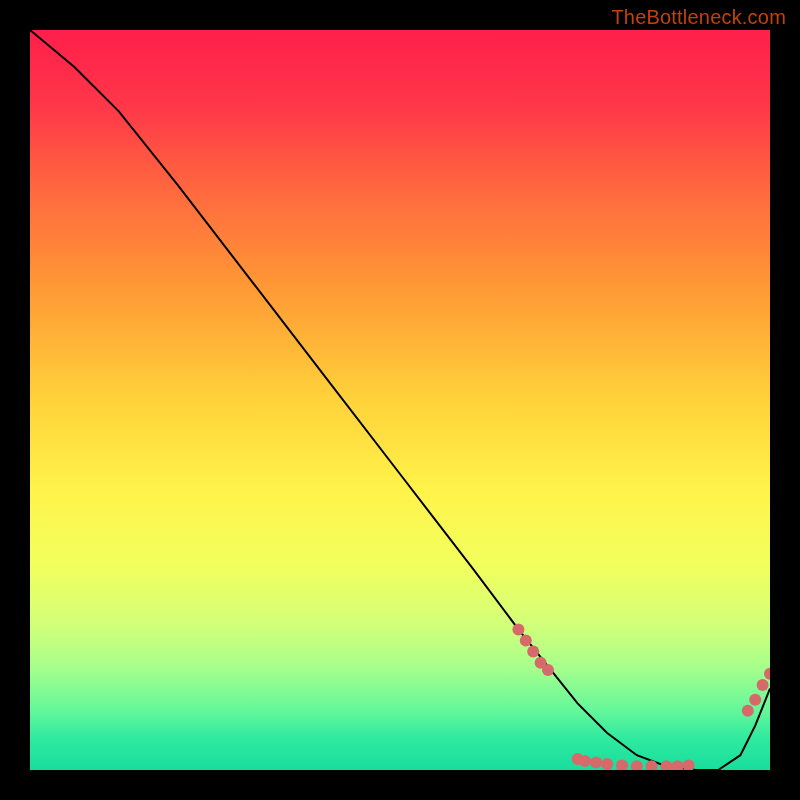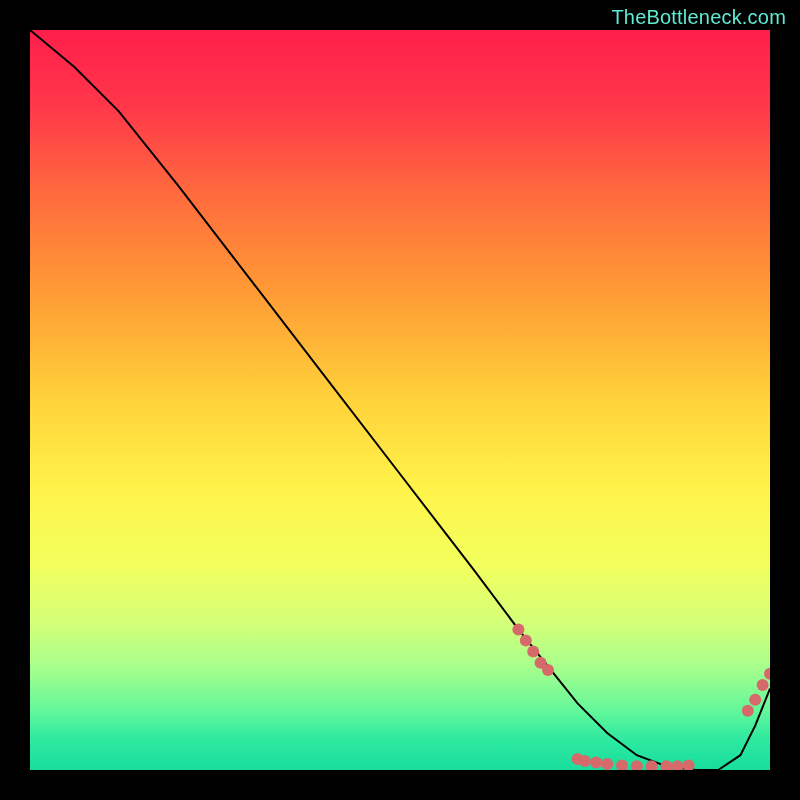--- a/index.html
+++ b/index.html
@@ -14,21 +14,21 @@
   .frame {
     position: relative;
     width: 800px;
     height: 800px;
     background: #000;
   }
   .watermark {
     position: absolute;
     top: 6px;
     right: 14px;
-    color: #5eead4;
+    color: #c2410c;
     font-size: 20px;
     font-weight: 500;
     letter-spacing: 0.2px;
     z-index: 10;
   }
   .plot {
     position: absolute;
     left: 30px;
     top: 30px;
     width: 740px;

